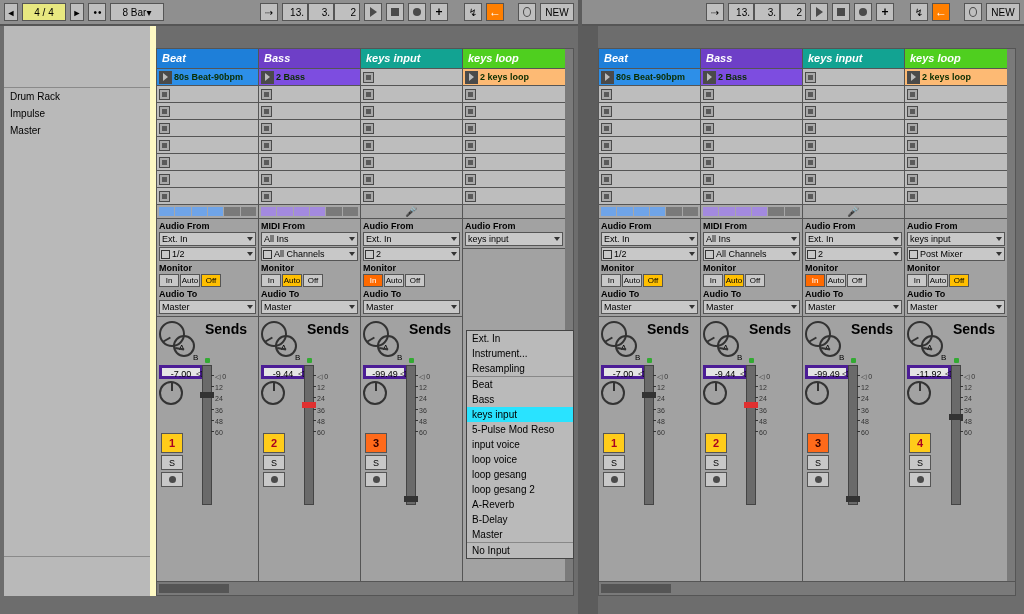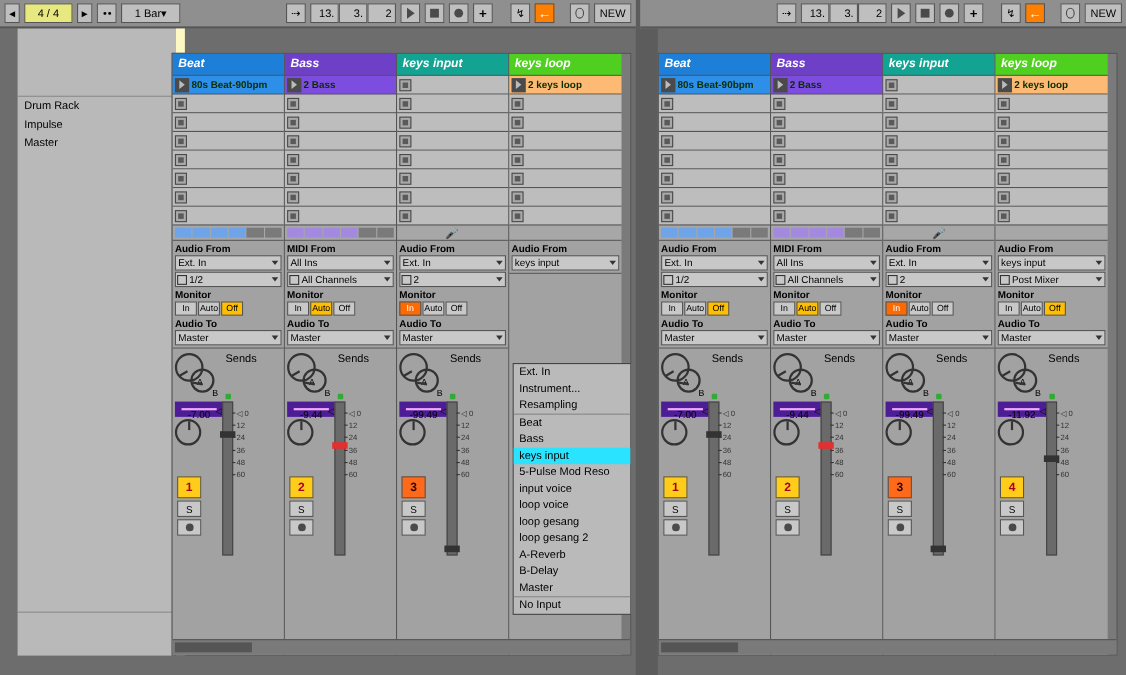--- a/index.html
+++ b/index.html
@@ -23,21 +23,21 @@
   .stop-icon { width: 8px; height: 8px; background: #4a4a4a; }
   .rec-icon { width: 8px; height: 8px; border-radius: 50%; background: #4a4a4a; }
   .plus-icon::before { content: "+"; font-weight: bold; font-size: 12px; }
   .arrow-icon::before { content: "←"; font-size: 12px; color: #fff; }
   .tri-left-icon::before { content: "◄"; font-size: 9px; }
   .tri-right-icon::before { content: "►"; font-size: 9px; }
   .circ-open-icon { width: 10px; height: 10px; border: 1.5px solid #4a4a4a; border-radius: 50%; }
   .dots-icon::before { content: "• •"; letter-spacing: -1px; }
 
   
-  .browser { position: absolute; left: 16px; top: 26px; width: 152px; height: 570px; background: #b9b9b9; border-right: 8px solid #fef9c3; }
+  .browser { position: absolute; left: 4px; top: 26px; width: 152px; height: 570px; background: #b9b9b9; border-right: 6px solid #fef9c3; }
   .browser-spacer { height: 62px; border-bottom: 1px solid #8a8a8a; }
   .browser-list { }
   .browser-item { padding: 3px 6px; font-size: 10px; border-bottom: 0; }
   .browser-item.selected { background: #a2e3e3; }
   .browser-foot { position: absolute; bottom: 30px; left: 0; right: 0; border-top: 1px solid #8a8a8a; height: 10px; }
 
   
   .session { position: absolute; top: 48px; background: #7a7a7a; border: 1px solid #555; }
   .session.left { left: 156px; width: 418px; height: 548px; }
   .session.right { left: 598px; width: 418px; height: 548px; }
@@ -78,23 +78,23 @@
   .mon-btn.on-yellow { background: #ffbf00; }
   .mon-btn.on-orange { background: #ff6a00; color: #fff; }
 
   .mixer { flex: 1; background: #a2a2a2; padding: 4px 2px; position: relative; }
   .sends-row { display: flex; align-items: flex-start; gap: 2px; height: 42px; }
   .knob { width: 26px; height: 26px; border: 2px solid #333; border-radius: 50%; position: relative; }
   .knob::after { content: ""; position: absolute; left: 11px; top: 1px; width: 2px; height: 9px; background: #333; transform-origin: 1px 12px; }
   .knob.k-a::after { transform: rotate(-120deg); }
   .knob.k-b::after { transform: rotate(-80deg); }
   .knob-lbl { font-size: 8px; position: absolute; }
-  .sends-lbl { font-size: 10px; font-weight: normal; }
-
-  .vol-display { width: 44px; height: 14px; background: #f0abfc; border: 6px solid #4c1d95; font-size: 9px; text-align: center; line-height: 12px; margin: 2px 0; }
+  .sends-lbl { font-size: 14px; font-weight: bold; }
+
+  .vol-display { width: 44px; height: 14px; background: #e5e5e5; border: 3px solid #4c1d95; font-size: 9px; text-align: center; line-height: 12px; margin: 2px 0; }
   .pan-knob { width: 24px; height: 24px; border: 2px solid #333; border-radius: 50%; position: relative; margin: 1px 0; }
   .pan-knob::after { content: ""; position: absolute; left: 10px; top: 0; width: 2px; height: 8px; background: #333; }
   .fader-col { position: absolute; right: 4px; top: 48px; width: 52px; height: 160px; display: flex; }
   .fader { width: 10px; height: 140px; background: #6a6a6a; border: 1px solid #444; position: relative; }
   .fader .handle { position: absolute; left: -3px; width: 14px; height: 6px; background: #333; }
   .fader .handle.red { background: #e03030; }
   .fader .clip-led { position: absolute; top: -8px; left: 2px; width: 5px; height: 5px; background: #3a3; border-radius: 1px; }
   .fader-ticks { font-size: 7px; color: #333; line-height: 1.6; margin-left: 3px; position: relative; }
   .fader-ticks span { display: block; position: relative; }
   .fader-ticks span::before { content: ""; position: absolute; left: -4px; top: 4px; width: 3px; height: 1px; background: #333; }
@@ -127,21 +127,21 @@
   <span class="ctl small">
       <span class="tri-left-icon"></span>
     </span>
   <span class="ctl num">4 / 4</span>
   <span class="ctl small">
       <span class="tri-right-icon"></span>
     </span>
   <span class="ctl btn">
       <span class="dots-icon"></span>
     </span>
-  <span class="ctl" style="width:54px"><span>1 Bar</span> ▾</span>
+  <span class="ctl" style="width:54px"><span>8 Bar</span> ▾</span>
   <span style="flex:1"></span>
   <span class="ctl btn">⇢</span>
   <span class="counter">
     <span class="seg">13.</span>
     <span class="seg">3.</span>
     <span class="seg">2</span>
   </span>
   <span class="ctl btn">
       <span class="play-icon icon"></span>
     </span>

